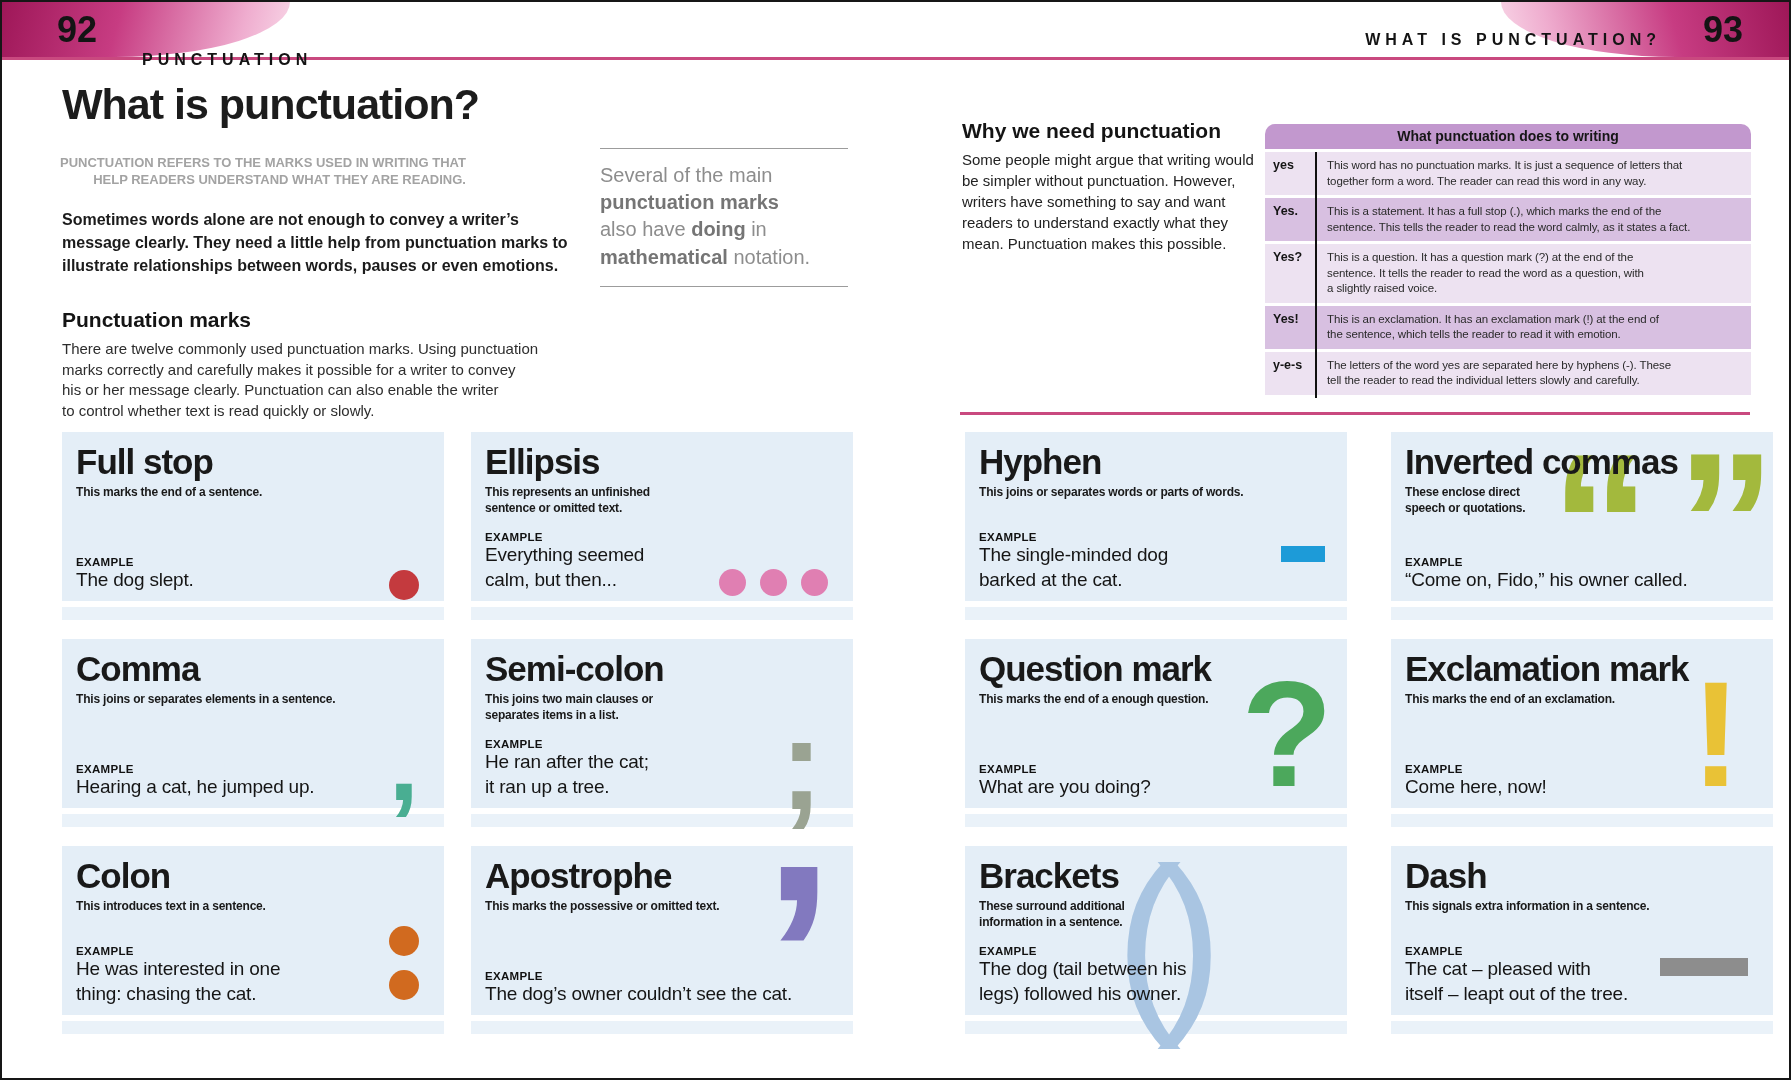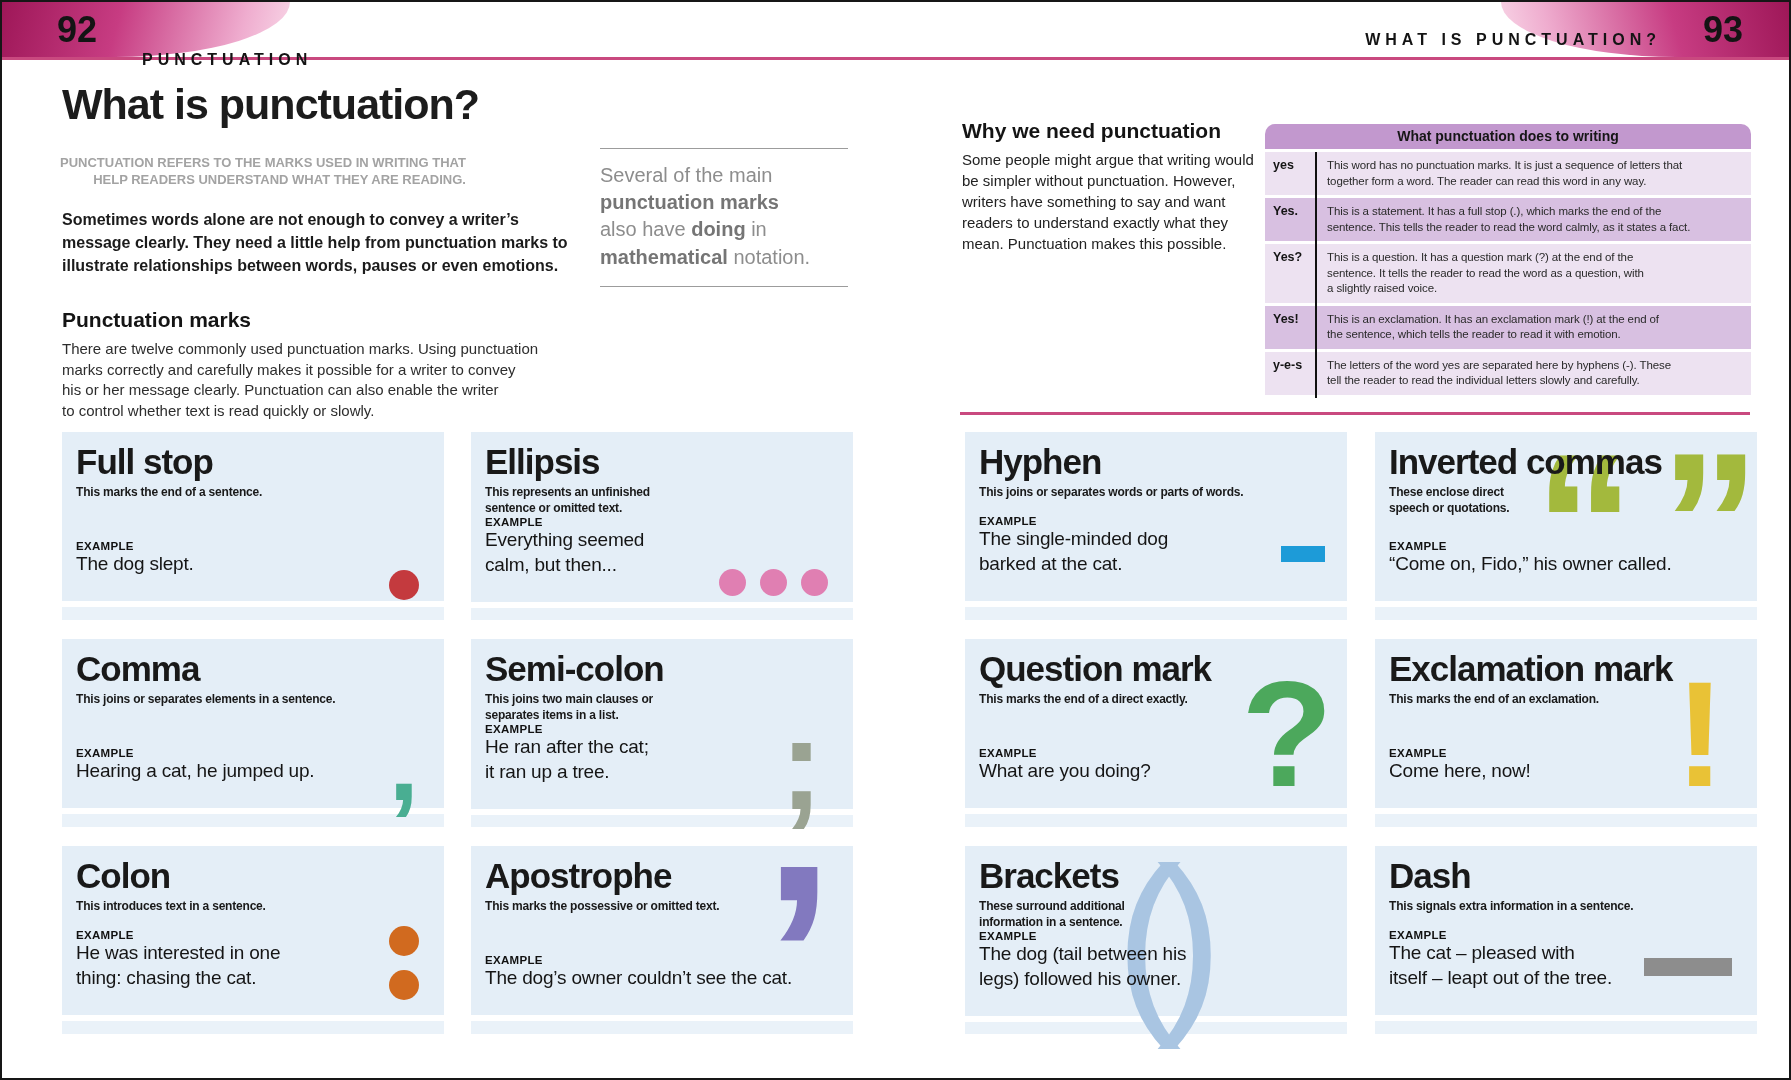--- a/index.html
+++ b/index.html
@@ -40,23 +40,23 @@
   .t-row{display:flex;margin-bottom:3px;}
   .t-row.light{background:var(--row-light,#ede2f1);}
   .t-row.dark{background:var(--row-dark,#d8c0e1);}
   .t-term{width:50px;flex-shrink:0;padding:6px 0 0 8px;font-size:12.5px;font-weight:700;color:#141414;box-sizing:border-box;}
   .t-desc{padding:6px 8px 6px 12px;font-size:11.5px;letter-spacing:-0.1px;line-height:1.35;color:#2a2a2a;white-space:pre-line;}
   .t-line{position:absolute;left:50px;top:28px;bottom:0;width:2px;background:#111;}
   .page-rule{position:absolute;left:958px;top:410px;width:790px;height:3px;background:var(--accent,#c9497f);}
   
   .cards{position:absolute;top:430px;display:grid;grid-auto-rows:188px;row-gap:19px;}
   .cards-left{left:60px;grid-template-columns:382px 382px;column-gap:27px;}
-  .cards-right{left:963px;grid-template-columns:382px 382px;column-gap:28px;}
+  .cards-right{left:963px;grid-template-columns:382px 382px;column-gap:44px;}
   .pcard{position:relative;background:var(--card-bg,#e4eef7);display:flex;flex-direction:column;}
-  .card-body{flex:1;padding:10px 14px 20px;display:flex;flex-direction:column;position:relative;z-index:1;}
+  .card-body{flex:1;padding:10px 14px 4px;display:flex;flex-direction:column;position:relative;z-index:1;}
   .card-gap{height:6px;background:#fff;}
   .card-foot{height:13px;background:#eaf2f9;}
   .card-title{font-size:35px;font-weight:700;letter-spacing:-1px;color:#191919;line-height:1.12;}
   .card-desc{font-size:12px;font-weight:700;letter-spacing:-0.2px;color:#191919;line-height:1.3;margin-top:4px;white-space:pre-line;}
   .card-ex{margin-top:auto;padding-bottom:5px;}
   .ex-label{font-size:11.5px;font-weight:700;letter-spacing:0.3px;color:#111;}
   .ex-text{font-size:19px;letter-spacing:-0.2px;color:#151515;line-height:1.28;white-space:pre-line;}
   
   .sym{position:absolute;z-index:0;font-weight:700;line-height:1;}
   .sym .dot{display:block;border-radius:50%;}
@@ -270,21 +270,21 @@
             <div class="ex-text">“Come on, Fido,” his owner called.</div>
           </div>
         </div>
         <div class="card-gap"></div>
         <div class="card-foot"></div>
         <div class="sym sym-inverted-commas" style="color: rgb(163, 185, 61);">“ ”</div>
       </div>
       <div class="pcard">
         <div class="card-body">
           <div class="card-title">Question mark</div>
-          <div class="card-desc">This marks the end of a direct exactly.</div>
+          <div class="card-desc">This marks the end of a enough question.</div>
           <div class="card-ex">
             <div class="ex-label">EXAMPLE</div>
             <div class="ex-text">What are you doing?</div>
           </div>
         </div>
         <div class="card-gap"></div>
         <div class="card-foot"></div>
         <div class="sym sym-question-mark" style="color: rgb(76, 168, 92);">?</div>
       </div>
       <div class="pcard">

